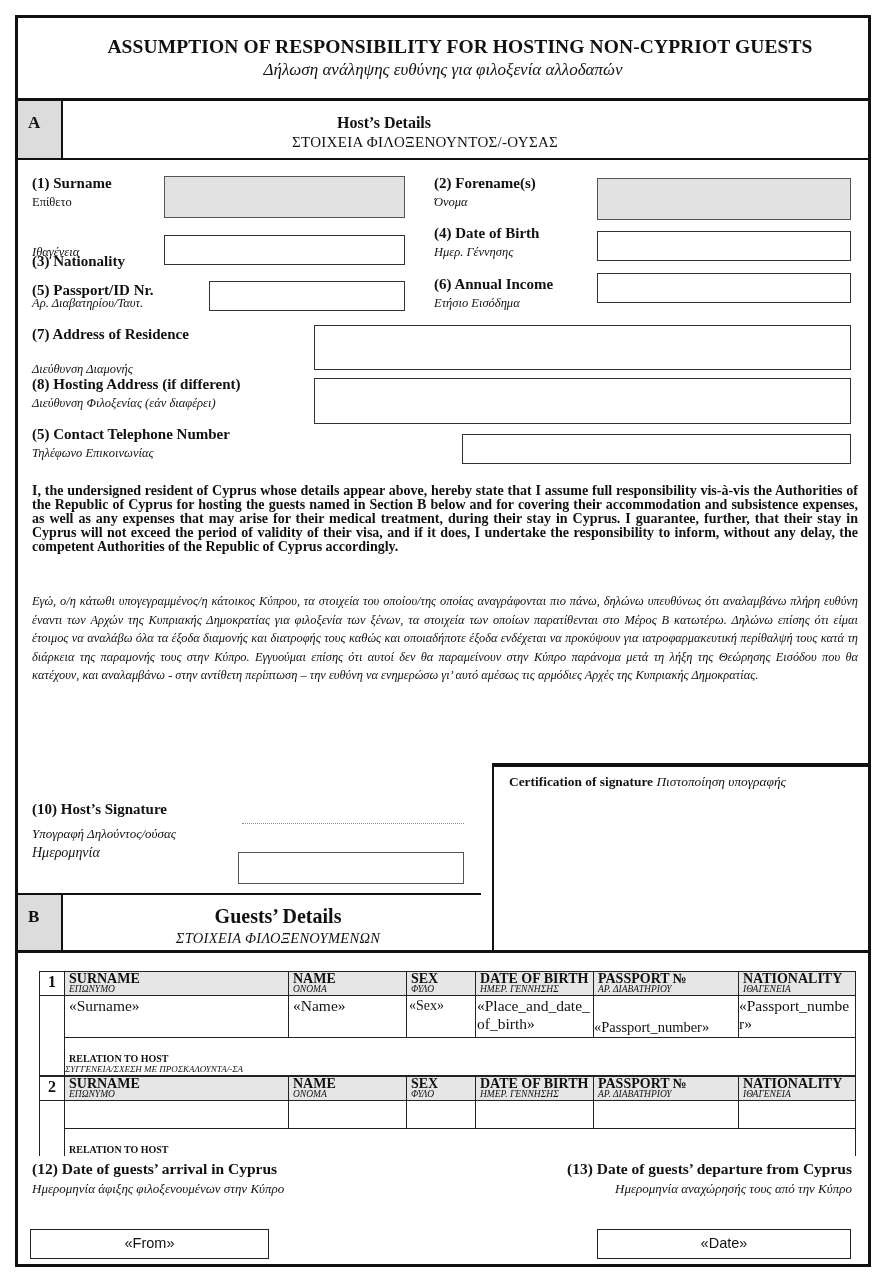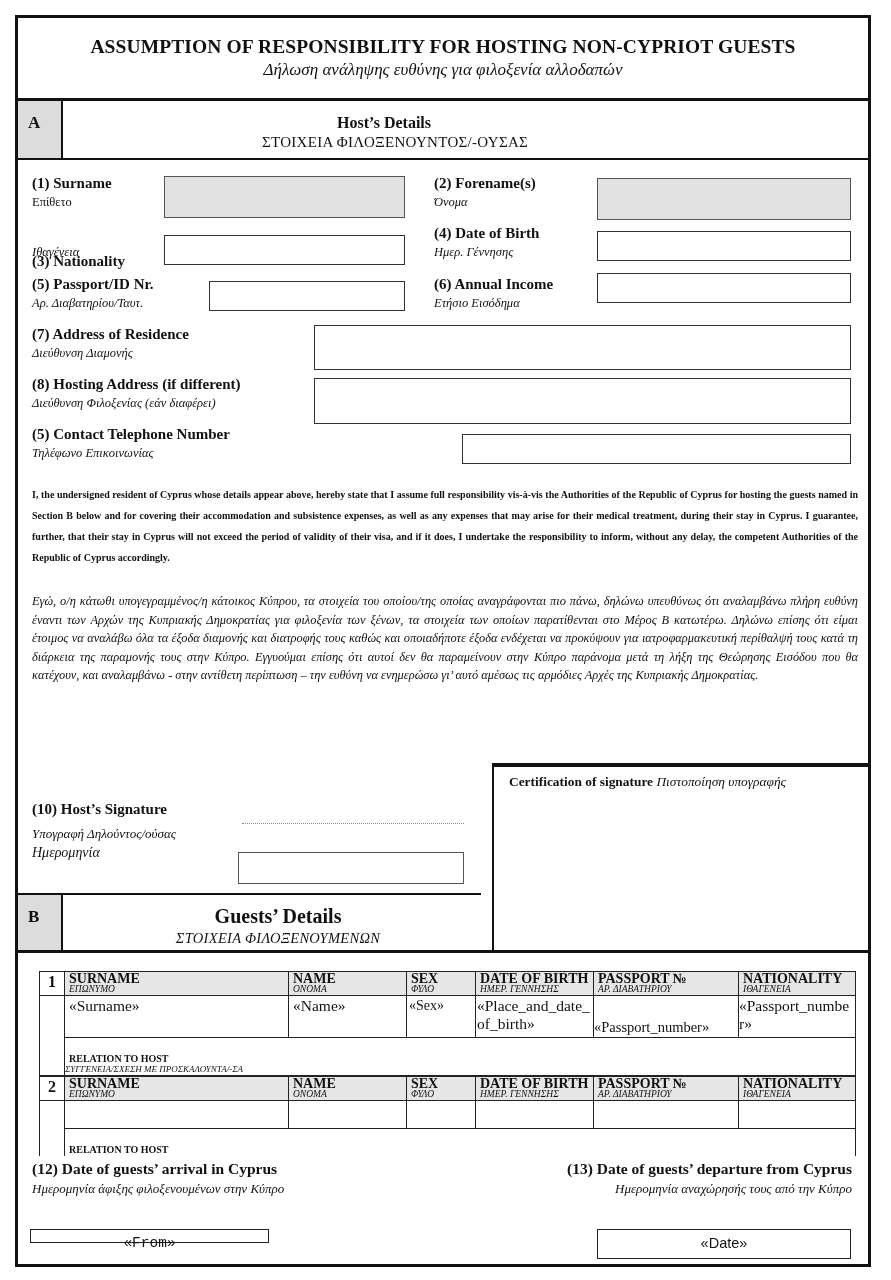--- a/index.html
+++ b/index.html
@@ -2,34 +2,34 @@
 <html><head>
 <meta charset="utf-8">
 <style>
   html, body { margin: 0; padding: 0; background: #ffffff; }
   body { width: 891px; height: 1280px; position: relative; overflow: hidden;
          font-family: "Liberation Serif", "DejaVu Serif", serif; color: #111; }
   .frame { position: absolute; left: 15px; top: 15px; width: 856px; height: 1252px;
            border: 3px solid #111; box-sizing: border-box; }
   .hline { position: absolute; background: #111; }
   .vline { position: absolute; background: #111; }
-  .title { position: absolute; left: 18px; width: 850px; top: 36px; text-align: center;
+  .title { position: absolute; left: 35px; width: 850px; top: 36px; text-align: center;
            font-weight: bold; font-size: 19.5px; letter-spacing: 0.1px; }
   .subtitle { position: absolute; left: 18px; width: 850px; top: 60px; text-align: center;
               font-style: italic; font-size: 17px; }
   .sec-box { position: absolute; background: #dcdcdc; border-right: 2px solid #111;
              box-sizing: border-box; font-weight: bold; font-size: 17px; padding: 12px 0 0 10px; }
   .sec-title { position: absolute; text-align: center; font-weight: bold; font-size: 16px; }
   .sec-sub { position: absolute; text-align: center; font-size: 15px; letter-spacing: 0.3px; }
   .lbl { position: absolute; font-weight: bold; font-size: 15px; white-space: nowrap; }
   .lbl-gr { position: absolute; font-style: italic; font-size: 12.5px; white-space: nowrap; }
   .field { position: absolute; border: 1.5px solid #333; box-sizing: border-box; background: #fff; }
   .field.grey { background: #e2e2e2; border-color: #555; }
   .decl-en { position: absolute; left: 32px; width: 826px; top: 484px; font-weight: bold;
-             font-size: 10px; line-height: 21px; text-align: justify; }
+             font-size: 14px; line-height: 14px; text-align: justify; }
   .decl-gr { position: absolute; left: 32px; width: 826px; top: 592px; font-style: italic;
              font-size: 12.4px; line-height: 18.5px; text-align: justify; }
   .cert-title { position: absolute; left: 509px; top: 773px; width: 320px; font-size: 13.4px; line-height: 17px; }
   .cert-title b { font-weight: bold; }
   .cert-title i { font-style: italic; }
   .dotted { position: absolute; border-top: 1px dotted #888; }
   table.guest { position: absolute; border-collapse: collapse; left: 39px; width: 816px; table-layout: fixed; }
   table.guest td { border: 1.5px solid #222; padding: 1px 4px; vertical-align: top; }
   table.guest tr.hdr td { background: #e6e6e6; height: 21px; }
   .h-en { font-weight: bold; font-size: 14px; line-height: 11px; display: block; }
@@ -47,49 +47,49 @@
 <body>
 
 <div class="frame"></div>
 
 <div class="title">ASSUMPTION OF RESPONSIBILITY FOR HOSTING NON-CYPRIOT GUESTS</div>
 <div class="subtitle">Δήλωση ανάληψης ευθύνης για φιλοξενία αλλοδαπών</div>
 <div class="hline" style="left:15px;top:98px;width:856px;height:3px;"></div>
 
 <div class="sec-box" style="left:18px;top:101px;width:45px;height:57px;">A</div>
 <div class="sec-title" style="left:63px;width:642px;top:114px;">Host’s Details</div>
-<div class="sec-sub" style="left:47px;width:696px;top:134px;">ΣΤΟΙΧΕΙΑ ΦΙΛΟΞΕΝΟΥΝΤΟΣ/-ΟΥΣΑΣ</div>
+<div class="sec-sub" style="left:77px;width:696px;top:134px;">ΣΤΟΙΧΕΙΑ ΦΙΛΟΞΕΝΟΥΝΤΟΣ/-ΟΥΣΑΣ</div>
 <div class="hline" style="left:15px;top:158px;width:856px;height:2px;"></div>
 
 <div class="lbl" style="left:32px;top:175px;">(1) Surname</div>
 <div class="lbl-gr" style="left:32px;top:195px;font-style:normal;">Επίθετο</div>
 <div class="field grey" style="left:164px;top:176px;width:241px;height:42px;"></div>
 
 <div class="lbl" style="left:434px;top:175px;">(2) Forename(s)</div>
 <div class="lbl-gr" style="left:434px;top:195px;">Όνομα</div>
 <div class="field grey" style="left:597px;top:178px;width:254px;height:42px;"></div>
 
 <div class="lbl" style="left:32px;top:225px;margin-top:28px;">(3) Nationality</div>
 <div class="lbl-gr" style="left:32px;top:245px;">Ιθαγένεια</div>
 <div class="field" style="left:164px;top:235px;width:241px;height:30px;"></div>
 
 <div class="lbl" style="left:434px;top:225px;">(4) Date of Birth</div>
 <div class="lbl-gr" style="left:434px;top:245px;">Ημερ. Γέννησης</div>
 <div class="field" style="left:597px;top:231px;width:254px;height:30px;"></div>
 
-<div class="lbl" style="left:32px;top:276px;">(5) Passport/ID Nr.</div>
+<div class="lbl" style="left:32px;top:282px;">(5) Passport/ID Nr.</div>
 <div class="lbl-gr" style="left:32px;top:296px;">Αρ. Διαβατηρίου/Ταυτ.</div>
 <div class="field" style="left:209px;top:281px;width:196px;height:30px;"></div>
 
 <div class="lbl" style="left:434px;top:276px;text-align:right;">(6) Annual Income</div>
 <div class="lbl-gr" style="left:434px;top:296px;">Ετήσιο Εισόδημα</div>
 <div class="field" style="left:597px;top:273px;width:254px;height:30px;"></div>
 
 <div class="lbl" style="left:32px;top:326px;">(7) Address of Residence</div>
-<div class="lbl-gr" style="left:32px;top:346px;">Διεύθυνση Διαμονής</div>
+<div class="lbl-gr" style="left:32px;top:362px;">Διεύθυνση Διαμονής</div>
 <div class="field" style="left:314px;top:325px;width:537px;height:45px;"></div>
 
 <div class="lbl" style="left:32px;top:376px;">(8) Hosting Address (if different)</div>
 <div class="lbl-gr" style="left:32px;top:396px;">Διεύθυνση Φιλοξενίας (εάν διαφέρει)</div>
 <div class="field" style="left:314px;top:378px;width:537px;height:46px;"></div>
 
 <div class="lbl" style="left:32px;top:426px;">(5) Contact Telephone Number</div>
 <div class="lbl-gr" style="left:32px;top:446px;">Τηλέφωνο Επικοινωνίας</div>
 <div class="field" style="left:462px;top:434px;width:389px;height:30px;"></div>
 
@@ -224,14 +224,14 @@
     </td>
   </tr>
 </tbody>
   </table>
 
 <div class="date-lbl" style="left:32px;top:1160px;">(12) Date of guests’ arrival in Cyprus</div>
 <div class="date-gr" style="left:32px;top:1181px;">Ημερομηνία άφιξης φιλοξενουμένων στην Κύπρο</div>
 <div class="date-lbl" style="right:39px;top:1160px;">(13) Date of guests’ departure from Cyprus</div>
 <div class="date-gr" style="right:39px;top:1181px;">Ημερομηνία αναχώρησής τους από την Κύπρο</div>
 
-<div class="date-box" style="left:30px;top:1229px;width:239px;height:14px;font-family:Liberation Mono, monospace;">«From»</div>
+<div class="date-box" style="left:30px;top:1229px;width:239px;height:30px;">«From»</div>
 <div class="date-box" style="left:597px;top:1229px;width:254px;height:30px;">«Date»</div>
 
 </body></html>

